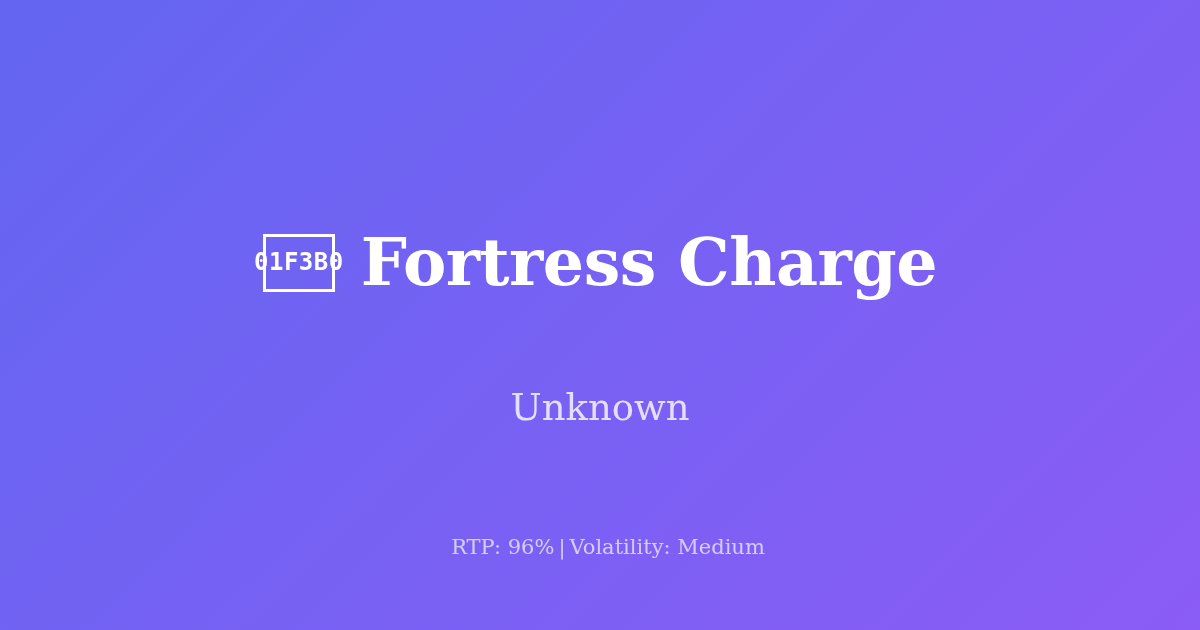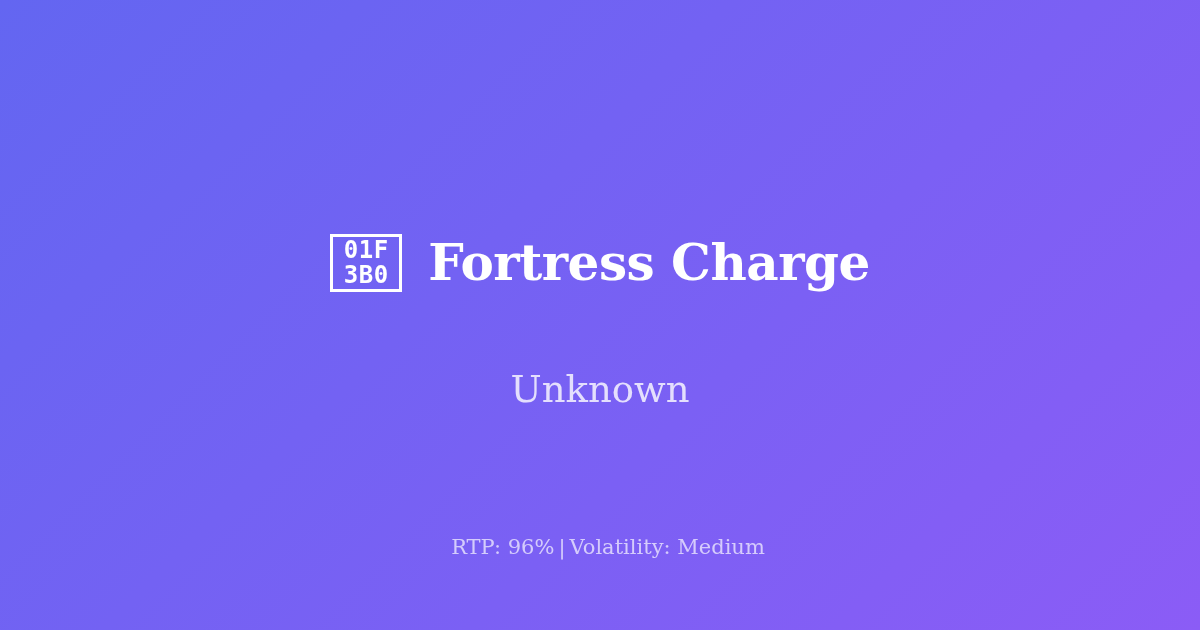--- a/index.html
+++ b/index.html
@@ -34,21 +34,21 @@
     align-items: center;
     justify-content: center;
     gap: 26px;
     width: 100%;
     margin-top: -14px;
   }
 
   
   .tofu-glyph {
     display: inline-flex;
-    flex-direction: column;
+    flex-direction: row;
     align-items: center;
     justify-content: center;
     box-sizing: border-box;
     width: 72px;
     height: 58px;
     border: 3px solid #ffffff;
     font-family: "DejaVu Sans Mono", "Liberation Mono", monospace;
     font-weight: 700;
     font-size: 24px;
     line-height: 25px;
@@ -57,21 +57,21 @@
     flex: none;
   }
 
   .tofu-row {
     display: block;
   }
 
   .title {
     font-family: "DejaVu Serif", "Liberation Serif", serif;
     font-weight: 700;
-    font-size: 50px;
+    font-size: 65px;
     line-height: 1.04;
     color: #ffffff;
     white-space: nowrap;
     letter-spacing: -0.5px;
   }
 
   
   .subtitle {
     margin-top: 46px;
     font-family: "DejaVu Serif", "Liberation Serif", serif;

